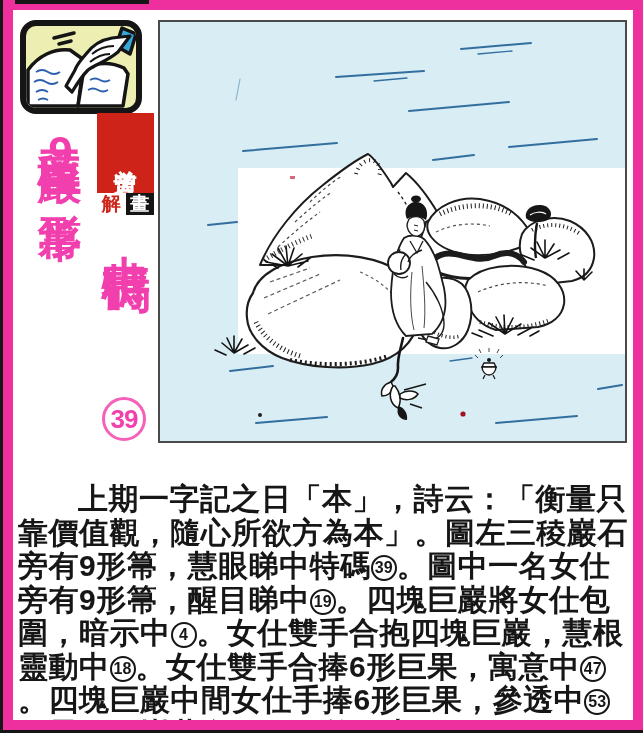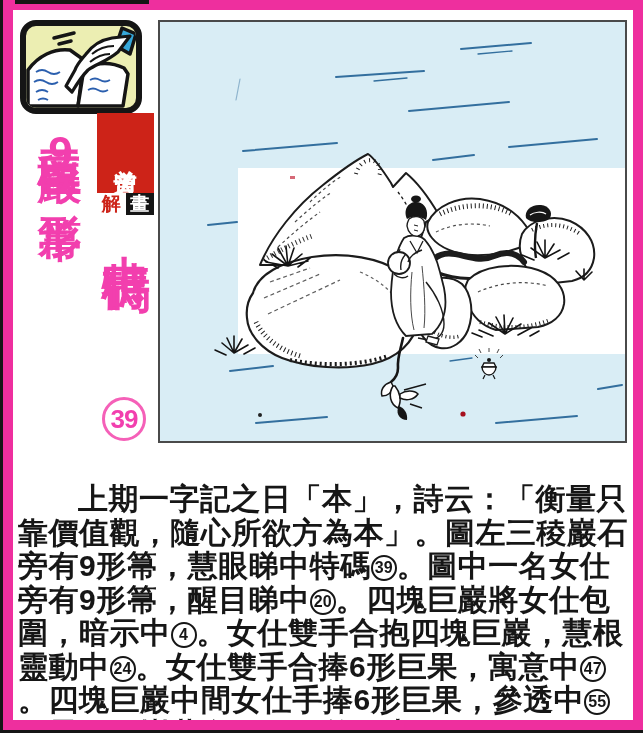--- a/index.html
+++ b/index.html
@@ -225,14 +225,14 @@
         <path d="M325 353 l-2 4 M333 353 l2 4" stroke-width="1.2" fill="none"></path>
         <path d="M318 336 l-3 -3 M340 336 l3 -3 M321 331 l-2 -4 M337 331 l2 -4 M329 330 l0 -4" stroke-width="1" fill="none" opacity="0.8"></path>
       </g>
 
       <circle cx="303" cy="392" r="2.6" fill="#a6101e"></circle>
       <circle cx="100" cy="393" r="2" fill="#222222"></circle>
       <rect x="130" y="154" width="5" height="3" fill="#cc4455" opacity="0.8"></rect>
     </svg>
   </div>
 
-  <p class="article">上期一字記之日「本」，詩云：「衡量只靠價值觀，隨心所欲方為本」。圖左三稜巖石旁有9形箒，慧眼睇中特碼<span class="circ">39</span>。圖中一名女仕旁有9形箒，醒目睇中<span class="circ">20</span>。四塊巨巖將女仕包圍，暗示中<span class="circ">4</span>。女仕雙手合抱四塊巨巖，慧根靈動中<span class="circ">24</span>。女仕雙手合捧6形巨果，寓意中<span class="circ">47</span>。四塊巨巖中間女仕手捧6形巨果，參透中<span class="circ">55</span>。最頂兩巖共有五稜，啟示中<span class="circ">25</span>。</p>
+  <p class="article">上期一字記之日「本」，詩云：「衡量只靠價值觀，隨心所欲方為本」。圖左三稜巖石旁有9形箒，慧眼睇中特碼<span class="circ">39</span>。圖中一名女仕旁有9形箒，醒目睇中<span class="circ">19</span>。四塊巨巖將女仕包圍，暗示中<span class="circ">4</span>。女仕雙手合抱四塊巨巖，慧根靈動中<span class="circ">18</span>。女仕雙手合捧6形巨果，寓意中<span class="circ">47</span>。四塊巨巖中間女仕手捧6形巨果，參透中<span class="circ">53</span>。最頂兩巖共有五稜，啟示中<span class="circ">25</span>。</p>
 </div>
 
 </body></html>

